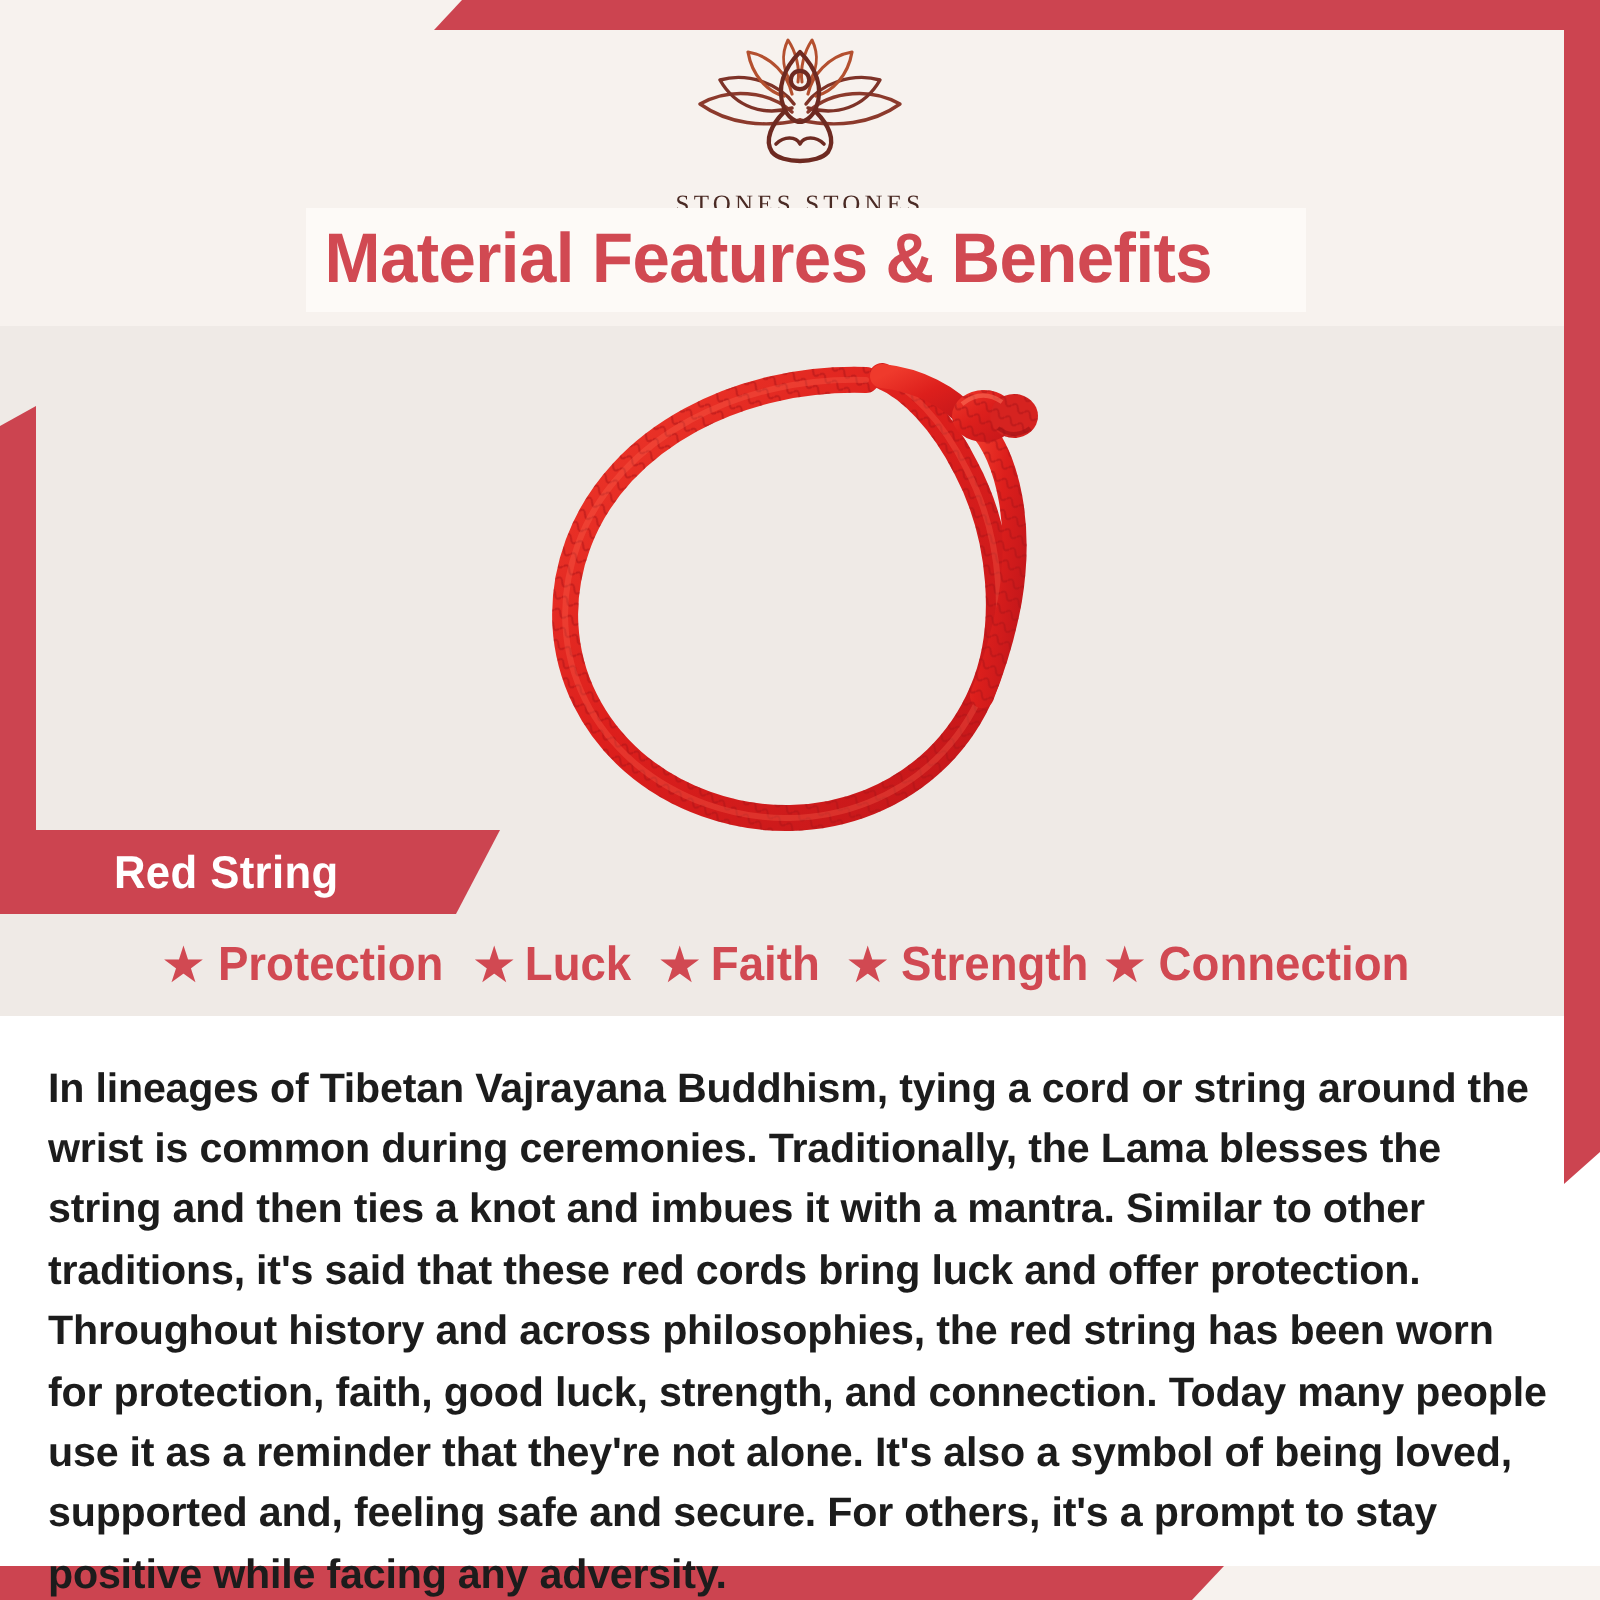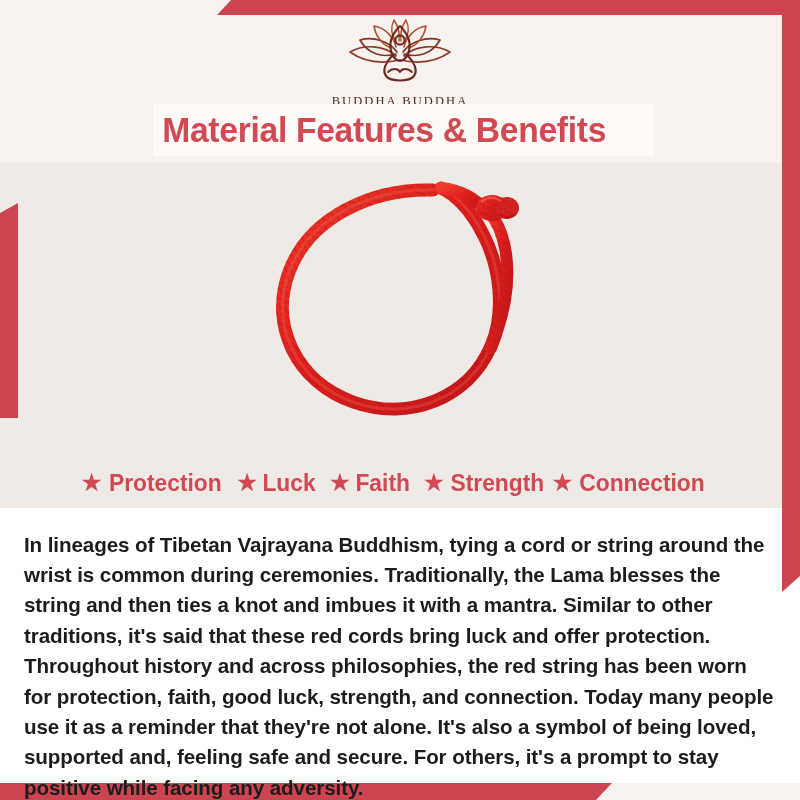--- a/index.html
+++ b/index.html
@@ -173,21 +173,21 @@
 
           <path d="M58 12 C50 20 46 30 50 40 C52 45 56 47 58 47 C60 47 64 45 66 40 C70 30 66 20 58 12 Z" stroke="#6e2a21" stroke-width="2.1"></path>
 
           <circle cx="58" cy="26" r="4.6" stroke="#6e2a21" stroke-width="2.1"></circle>
 
           <path d="M50 42 C44 48 40 56 44 62 C49 68 67 68 72 62 C76 56 72 48 66 42" stroke="#6e2a21" stroke-width="2.2"></path>
           <path d="M46 58 C50 54 56 54 58 58 C60 54 66 54 70 58" stroke="#6e2a21" stroke-width="1.8"></path>
         </g>
       </svg>
     </span>
-    <span class="logo-text">BUDDHA BUDDHA</span>
+    <span class="logo-text">STONES STONES</span>
   </div>
 
   <div class="title-box">
     <span class="title-text">Material Features &amp; Benefits</span>
   </div>
 
   <div class="product">
     <svg width="330" height="252" viewBox="0 0 330 252" xmlns="http://www.w3.org/2000/svg">
       <defs>
         <linearGradient id="cordg" x1="0" y1="0" x2="1" y2="1">
@@ -231,20 +231,23 @@
         <ellipse cx="249" cy="40" rx="16" ry="13" fill="url(#cordg)"></ellipse>
         <ellipse cx="249" cy="40" rx="16" ry="13" fill="url(#braid)"></ellipse>
         <ellipse cx="264" cy="40" rx="12" ry="11" fill="#d62320"></ellipse>
         <ellipse cx="264" cy="40" rx="12" ry="11" fill="url(#braid)"></ellipse>
         <path d="M238 34 q10 -8 20 -1" stroke="#ff7a60" stroke-width="2.2" fill="none" opacity="0.5"></path>
         <path d="M256 46 q8 6 16 0" stroke="#9e1115" stroke-width="2" fill="none" opacity="0.6"></path>
       </g>
     </svg>
   </div>
 
+  <div class="ribbon">
+    <span class="ribbon-label">Red String</span>
+  </div>
 
   <div class="benefits" id="benefits-row">
       <span class="benefit">
         <span class="star">★</span>
         <span class="benefit-label">Protection</span>
       </span>
       <span class="benefit">
         <span class="star">★</span>
         <span class="benefit-label">Luck</span>
       </span>

